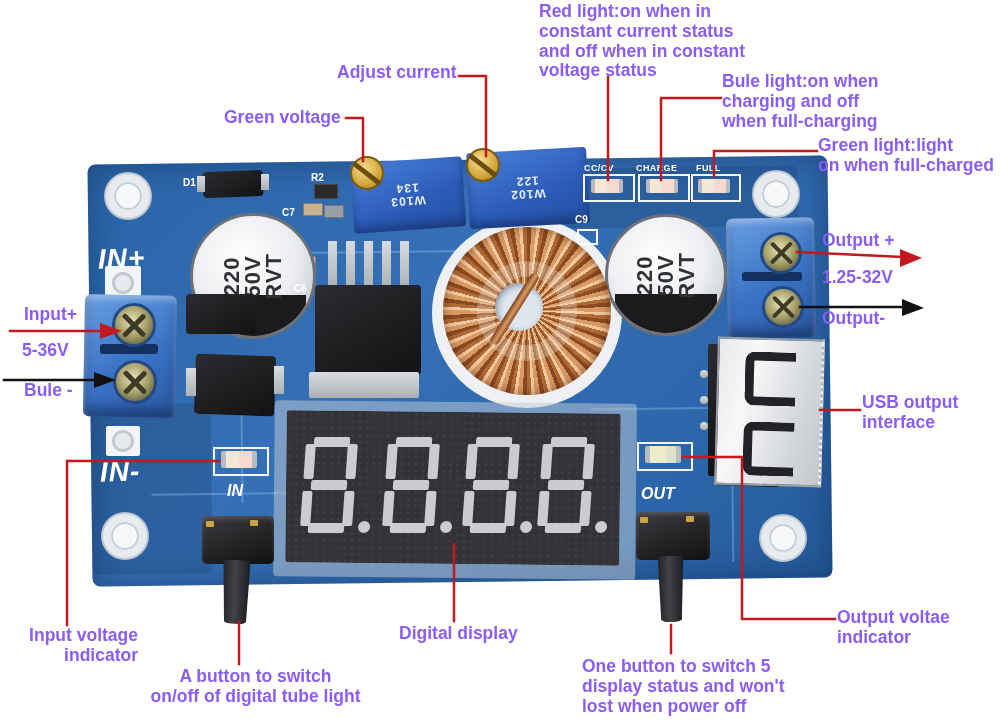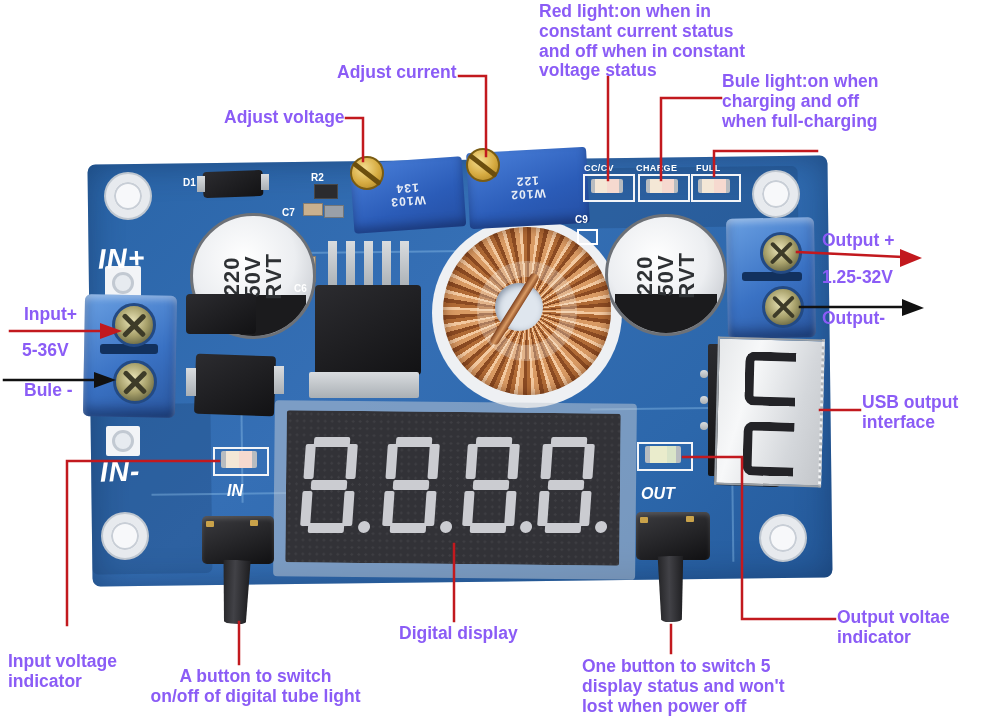--- a/index.html
+++ b/index.html
@@ -334,31 +334,33 @@
     <polygon points="902,299 924,308 902,316" fill="#111"></polygon>
   </svg>
 
   <div class="ann" style="left:539px;top:2px;">Red light:on when in
 constant current status
 and off when in constant
 voltage status</div>
   <div class="ann" style="left:722px;top:72px;">Bule light:on when
 charging and off
 when full-charging</div>
+  <div class="ann" style="left:818px;top:136px;">Green light:light
+on when full-charged</div>
   <div class="ann" style="left:337px;top:63px;text-align:center;">Adjust current</div>
-  <div class="ann" style="left:224px;top:108px;">Adjust voltage</div>
+  <div class="ann" style="left:224px;top:108px;">Green voltage</div>
   <div class="ann" style="left:822px;top:231px;">Output +</div>
   <div class="ann" style="left:822px;top:268px;">1.25-32V</div>
   <div class="ann" style="left:822px;top:309px;">Output-</div>
   <div class="ann" style="left:862px;top:393px;">USB output
 interface</div>
   <div class="ann" style="left:24px;top:305px;">Input+</div>
   <div class="ann" style="left:22px;top:341px;">5-36V</div>
   <div class="ann" style="left:24px;top:381px;">Bule -</div>
-  <div class="ann" style="left:8px;top:652px;width:130px;text-align:left;">Input voltage
+  <div class="ann" style="left:8px;top:626px;width:130px;text-align:right;">Input voltage
 indicator</div>
   <div class="ann" style="left:118px;top:667px;width:275px;text-align:center;">A button to switch
 on/off of digital tube light</div>
   <div class="ann" style="left:399px;top:624px;">Digital display</div>
   <div class="ann" style="left:582px;top:657px;">One button to switch 5
 display status and won't
 lost when power off</div>
   <div class="ann" style="left:837px;top:608px;">Output voltae
 indicator</div>
 

